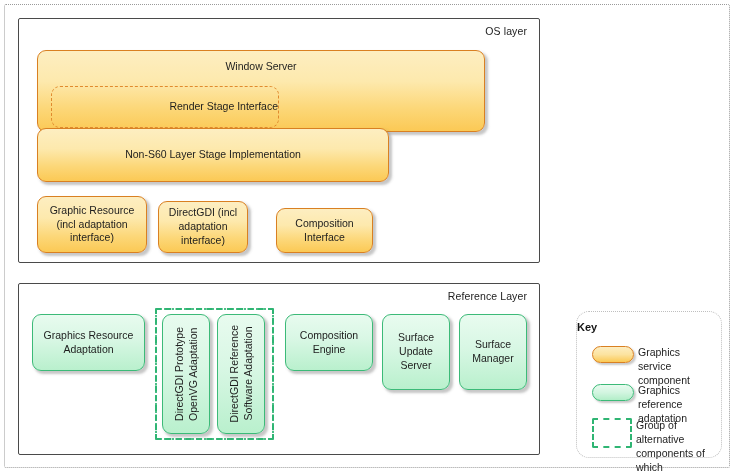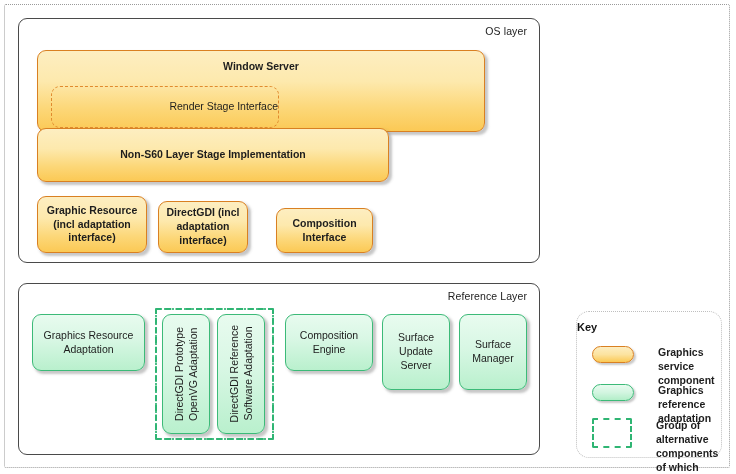--- a/index.html
+++ b/index.html
@@ -31,21 +31,21 @@
     border: 1px dotted #9a9a9a;
     box-sizing: border-box;
     border-radius: 2px;
   }
 
   
   .layer {
     position: absolute;
     box-sizing: border-box;
     border: 1.4px solid #4a4a4a;
-    border-radius: 9px;
+    border-radius: 2px;
     background: #ffffff;
   }
   .layer-label {
     position: absolute;
     right: 12px;
     top: 6px;
     font-size: 10.5px;
     color: #222222;
     white-space: nowrap;
     letter-spacing: 0.1px;
@@ -63,21 +63,20 @@
     font-size: 10.5px;
     line-height: 1.32;
     color: #1d1d1d;
     box-shadow: 2.5px 2.5px 2.5px rgba(120,120,120,0.42);
   }
 
   
   .box.orange {
     border: 1.3px solid #d98022;
     background: linear-gradient(to bottom, #fdeec1 0%, #fde9ad 38%, #fcd778 72%, #fbc955 100%);
-    font-weight: bold;
   }
 
   
   .box.green {
     border: 1.3px solid #3cba78;
     background: linear-gradient(to bottom, #e8fbef 0%, #d8f7e4 45%, #b9f0cd 100%);
   }
 
   
   .box.dashed-inner {
@@ -161,26 +160,25 @@
   .key-swatch.dashdot {
     border: 2px dashed #2fb573;
     border-radius: 2px;
     background: transparent;
     box-shadow: none;
     height: 30px;
     width: 40px;
     margin-top: 0;
   }
   .key-text {
-    margin-left: 24px;
+    margin-left: 4px;
     font-size: 10.5px;
     line-height: 1.34;
     color: #1d1d1d;
     white-space: pre-line;
-    font-weight: bold;
   }
 </style>
 </head>
 <body>
 
 <div id="canvas">
 
   <div class="page-frame"></div>
 
   <div class="layer" style="left:18px; top:18px; width:522px; height:245px;">

